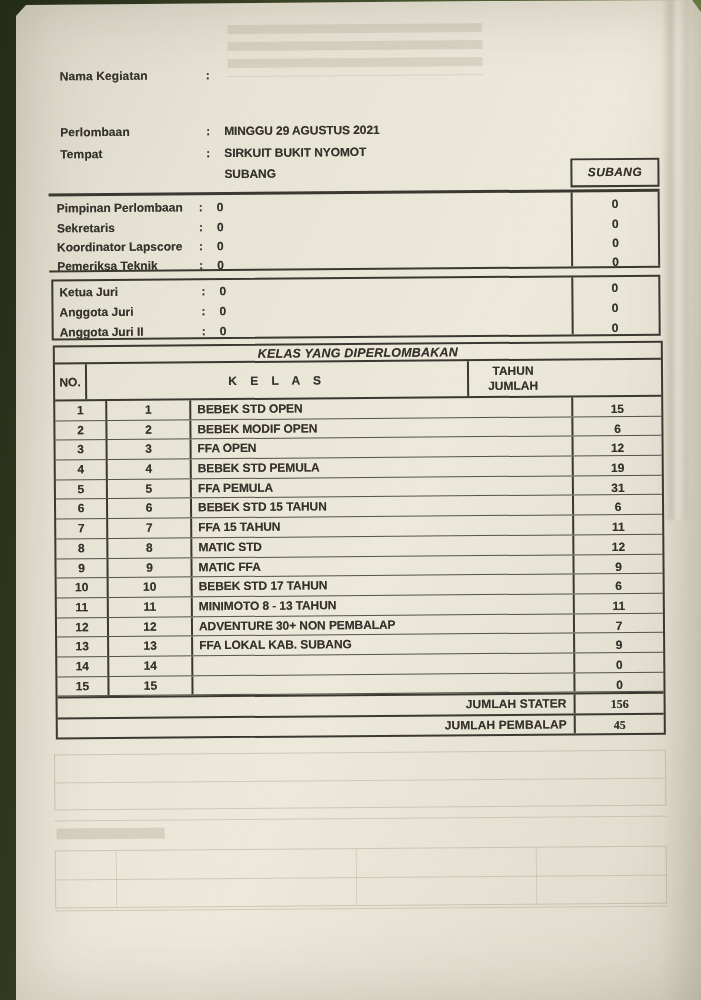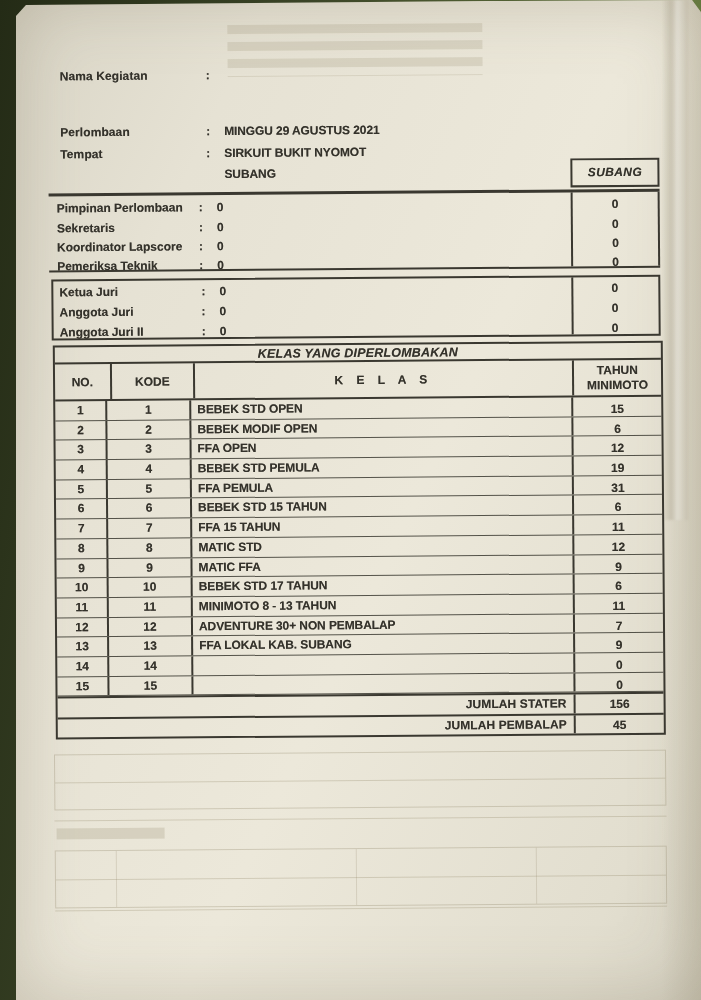--- a/index.html
+++ b/index.html
@@ -75,33 +75,33 @@
   
   .classes{
     position:absolute;left:38px;top:343px;width:610px;
     border:2px solid var(--line);
   }
   .t-title{
     height:17px;line-height:16px;border-bottom:2px solid var(--line);
     text-align:center;font-size:12.5px;font-weight:bold;font-style:italic;letter-spacing:0.2px;
   }
   .t-head{display:flex;height:37px;border-bottom:2px solid var(--line);font-weight:bold;font-size:12px;}
-  .h-no{width:57px;border-right:2px solid var(--line);text-align:center;line-height:37px;}
+  .h-no{width:32px;border-right:2px solid var(--line);text-align:center;line-height:37px;}
   .h-kode{width:84px;border-right:2px solid var(--line);text-align:center;line-height:37px;}
   .h-kelas{width:382px;border-right:2px solid var(--line);text-align:center;line-height:37px;letter-spacing:5px;}
   .h-jumlah{width:88px;text-align:center;padding-top:3px;line-height:15px;}
   .t-row{display:flex;height:19.7px;border-bottom:1.5px solid rgba(58,56,48,0.85);font-size:12px;font-weight:bold;}
   .t-row:last-of-type{border-bottom:none;}
   .c-no{width:52px;border-right:2px solid var(--line);text-align:center;line-height:18px;}
   .c-kode{width:84px;border-right:2px solid var(--line);text-align:center;line-height:18px;}
   .c-kelas{width:382px;border-right:2px solid var(--line);padding-left:6px;line-height:19px;letter-spacing:-0.1px;}
   .c-starter{width:88px;text-align:center;line-height:17px;padding-top:4px;}
   .t-total{display:flex;height:20.2px;border-top:2px solid var(--line);font-size:12px;font-weight:bold;}
   .tt-label{width:518px;border-right:2px solid var(--line);text-align:right;padding-right:7px;line-height:19px;letter-spacing:0.1px;}
-  .tt-value{width:88px;text-align:center;line-height:19px;padding-top:1px;}
+  .tt-value{width:88px;text-align:center;line-height:19px;padding-top:1px;font-family:Liberation Serif, serif;}
   
   .ghost{position:absolute;filter:blur(0.7px);pointer-events:none;}
   .ghost-bars{background:repeating-linear-gradient(180deg,rgba(145,135,105,0.20) 0 9px,rgba(145,135,105,0) 9px 17px);}
   .ghost-box{border:1px solid rgba(135,125,95,0.30);}
   .ghost-line{background:rgba(135,125,95,0.28);height:1px;}
   .ghost-bar{background:rgba(140,130,100,0.22);}
 </style>
 </head>
 <body>
 
@@ -186,25 +186,24 @@
 
       <div class="lis-val" style="top:4px;">0</div>
       <div class="lis-val" style="top:24px;">0</div>
       <div class="lis-val" style="top:44px;">0</div>
     </div>
 
     <div class="classes">
       <div class="t-title">KELAS YANG DIPERLOMBAKAN</div>
       <div class="t-head">
         <div class="h-no">NO.</div>
-        <div class="h-kode">KODE</div>
         <div class="h-kelas">K E L A S</div>
         <div class="h-jumlah">
           <div>TAHUN</div>
-          <div>MINIMOTO</div>
+          <div>JUMLAH</div>
         </div>
       </div>
 
       <div class="t-row">
         <div class="c-no">1</div>
         <div class="c-kode">1</div>
         <div class="c-kelas">BEBEK STD OPEN</div>
         <div class="c-starter">15</div>
       </div>
       <div class="t-row">

